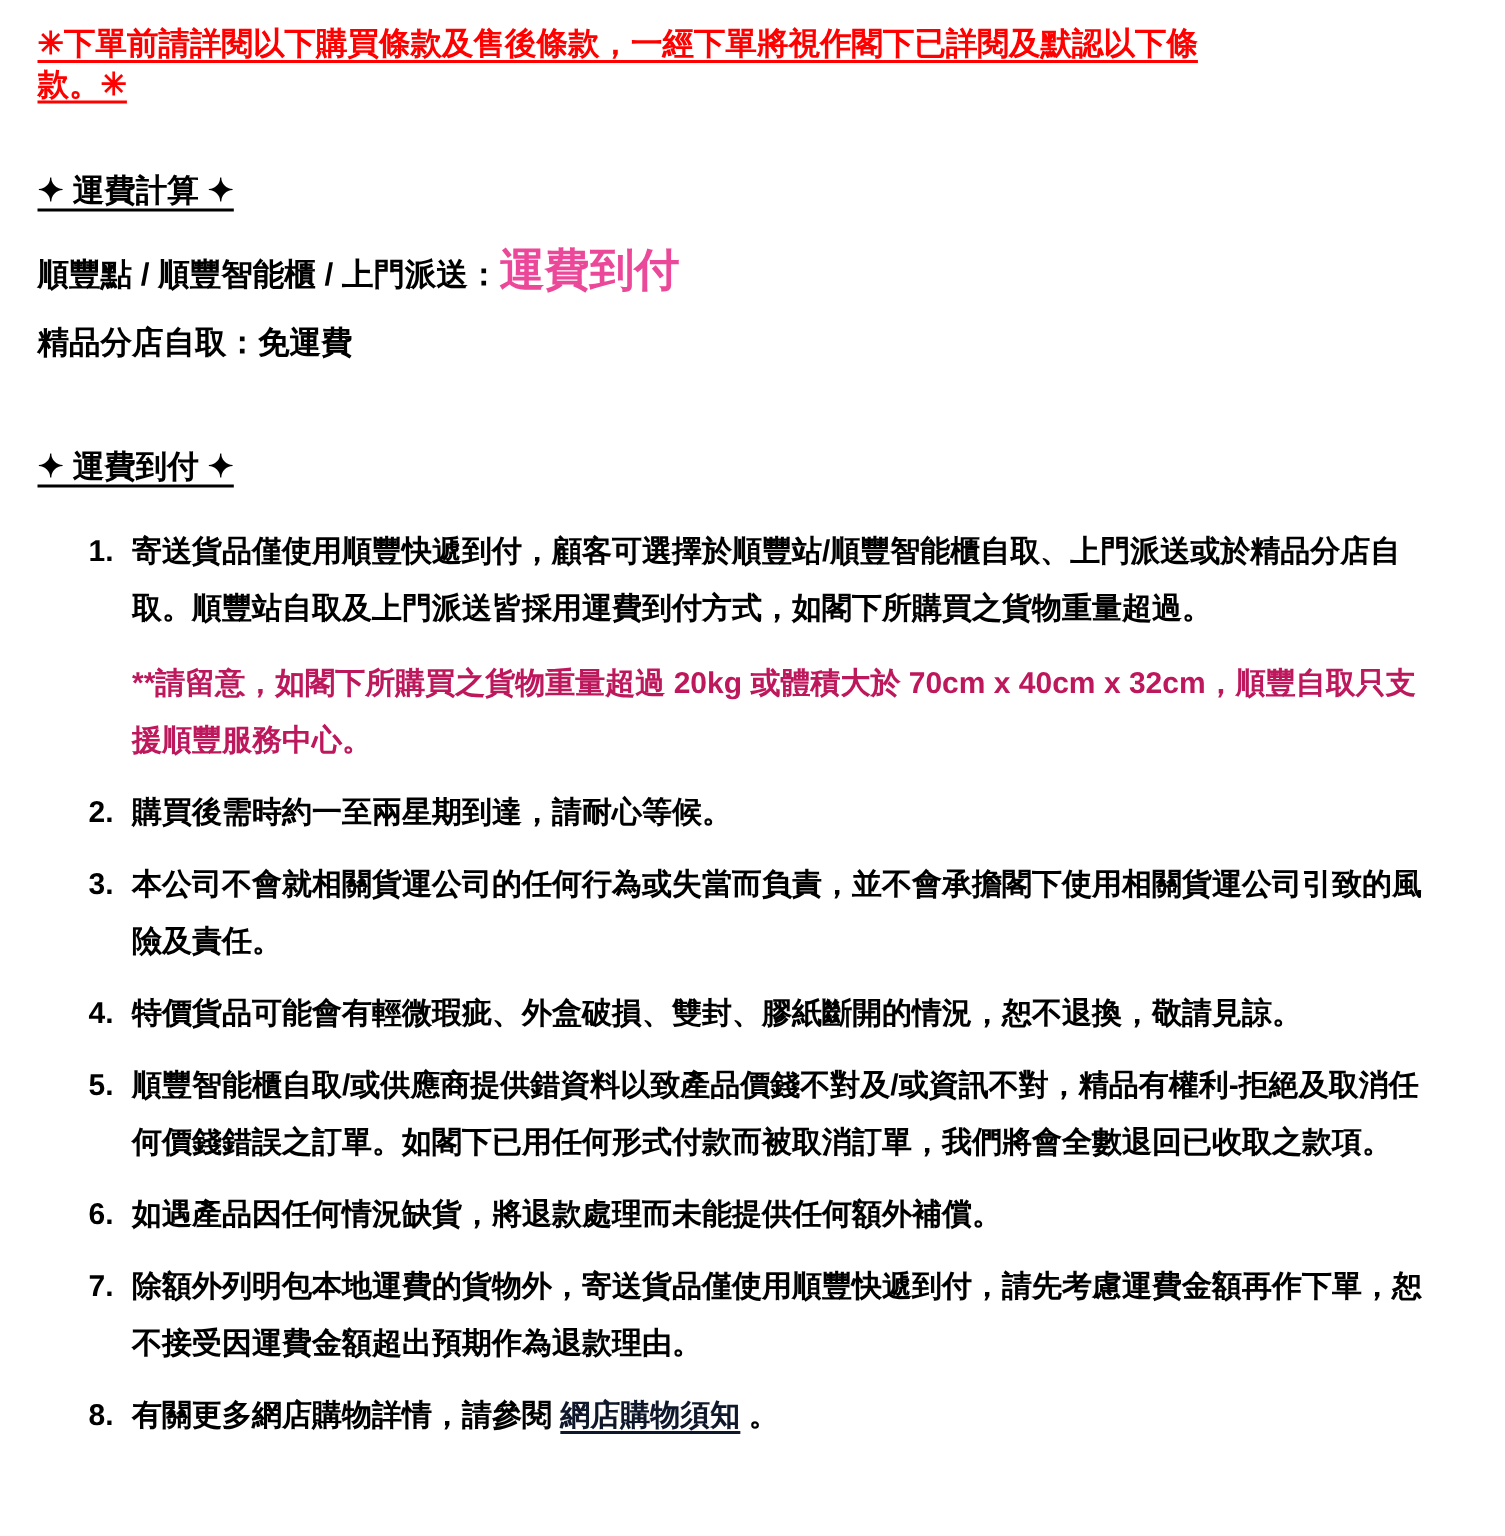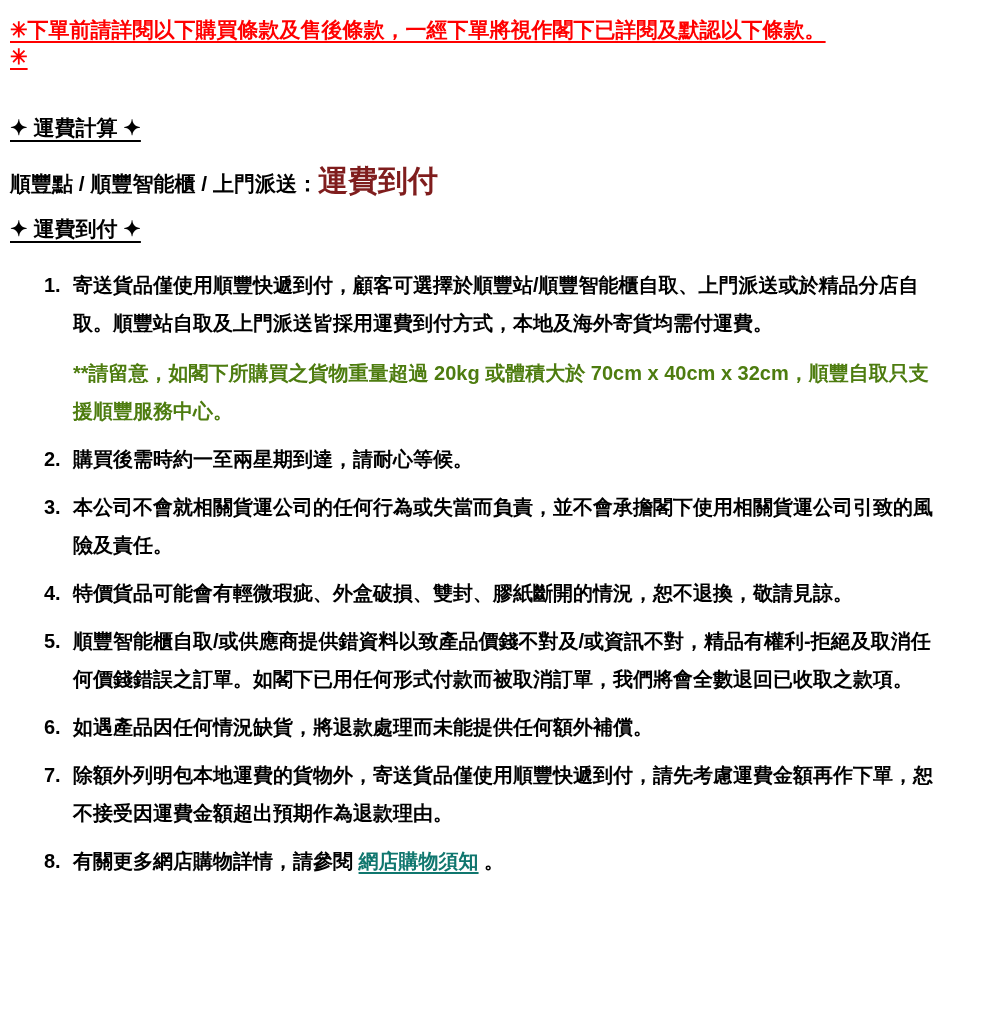--- a/index.html
+++ b/index.html
@@ -12,21 +12,21 @@
     height: 1024px;
     overflow: hidden;
     font-family: "Liberation Sans", sans-serif;
     font-weight: 700;
     color: #000000;
     -webkit-font-smoothing: antialiased;
   }
   .page {
     box-sizing: border-box;
     width: 865px;
-    padding: 16px 38px 0 10px;
+    padding: 16px 38px 0 25px;
   }
   
   .top-notice {
     margin: 0 0 44px 0;
     font-size: 21px;
     line-height: 27px;
     color: #ff0000;
     text-decoration: underline;
     text-underline-offset: 4px;
     text-decoration-thickness: 2px;
@@ -46,21 +46,21 @@
   .sec-heading.second {
     margin-bottom: 24px;
   }
   
   .ship-line {
     margin: 0 0 12px 0;
     font-size: 21px;
     line-height: 39px;
   }
   .big-red {
-    color: #7f1d1d;
+    color: #ec4899;
     font-size: 30px;
   }
   .ship-line2 {
     margin: 0 0 56px 0;
     font-size: 21px;
     line-height: 27px;
   }
   
   .terms-list {
     margin: 0;
@@ -82,51 +82,52 @@
     width: 872px;
   }
   .term-body p {
     margin: 0;
   }
   .u {
     text-underline-offset: 4px;
     text-decoration-thickness: 2px;
   }
   .red-note {
-    color: #4d7c0f;
+    color: #be185d;
     margin-top: 12px !important;
   }
   .inline-link {
-    color: #0f766e;
+    color: #0f172a;
     text-decoration: underline;
     text-underline-offset: 4px;
     text-decoration-thickness: 2px;
     cursor: pointer;
   }
 </style>
 </head>
 <body>
 
 <div class="page">
 
   <p class="top-notice">✳下單前請詳閱以下購買條款及售後條款，一經下單將視作閣下已詳閱及默認以下條款。✳</p>
 
   <h2 class="sec-heading"><span class="heading-text">✦ 運費計算 ✦</span></h2>
 
   <p class="ship-line"><span>順豐點 / 順豐智能櫃 / 上門派送：</span><span class="big-red">運費到付</span></p>
 
+  <p class="ship-line2">精品分店自取：免運費</p>
 
   <h2 class="sec-heading second"><span class="heading-text">✦ 運費到付 ✦</span></h2>
 
   <div class="terms-list">
 
     <div class="term-item">
       <span class="term-num">1.</span>
       <div class="term-body">
-        <p><span>寄送貨品僅使用順豐快遞到付，顧客可選擇於</span><span class="u">順豐站/順豐智能櫃自取</span><span>、</span><span class="u">上門派送</span><span>或於</span><span class="u">精品分店自取</span><span>。順豐站自取及上門派送皆採用運費到付方式，本地及海外寄貨均需付運費。</span></p>
+        <p><span>寄送貨品僅使用順豐快遞到付，顧客可選擇於</span><span class="u">順豐站/順豐智能櫃自取</span><span>、</span><span class="u">上門派送</span><span>或於</span><span class="u">精品分店自取</span><span>。順豐站自取及上門派送皆採用運費到付方式，如閣下所購買之貨物重量超過。</span></p>
         <p class="red-note">**請留意，如閣下所購買之貨物重量超過 20kg 或體積大於 70cm x 40cm x 32cm，順豐自取只支援順豐服務中心。</p>
       </div>
     </div>
 
     <div class="term-item">
       <span class="term-num">2.</span>
       <div class="term-body">
         <p>購買後需時約一至兩星期到達，請耐心等候。</p>
       </div>
     </div>

